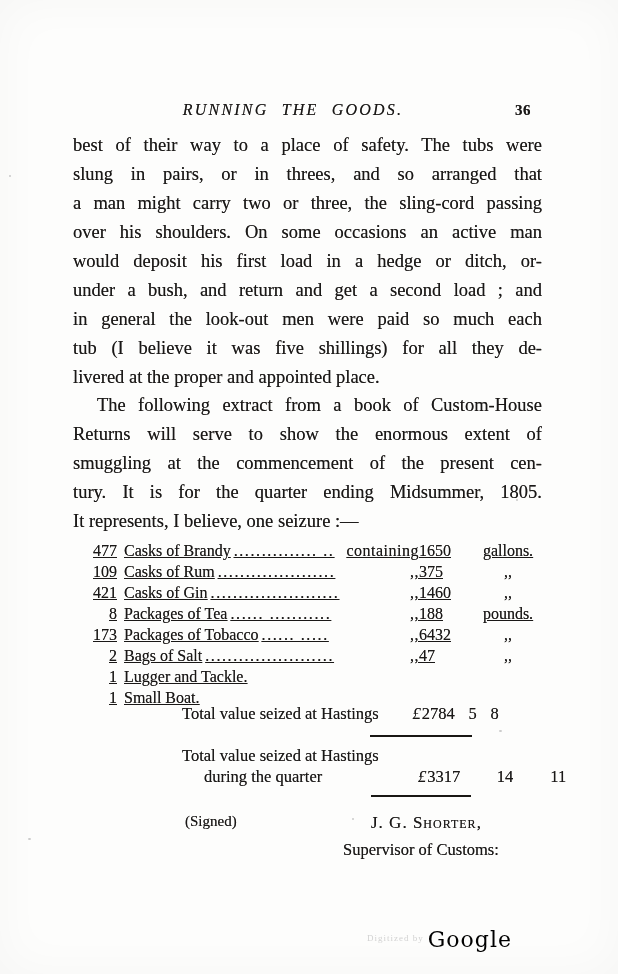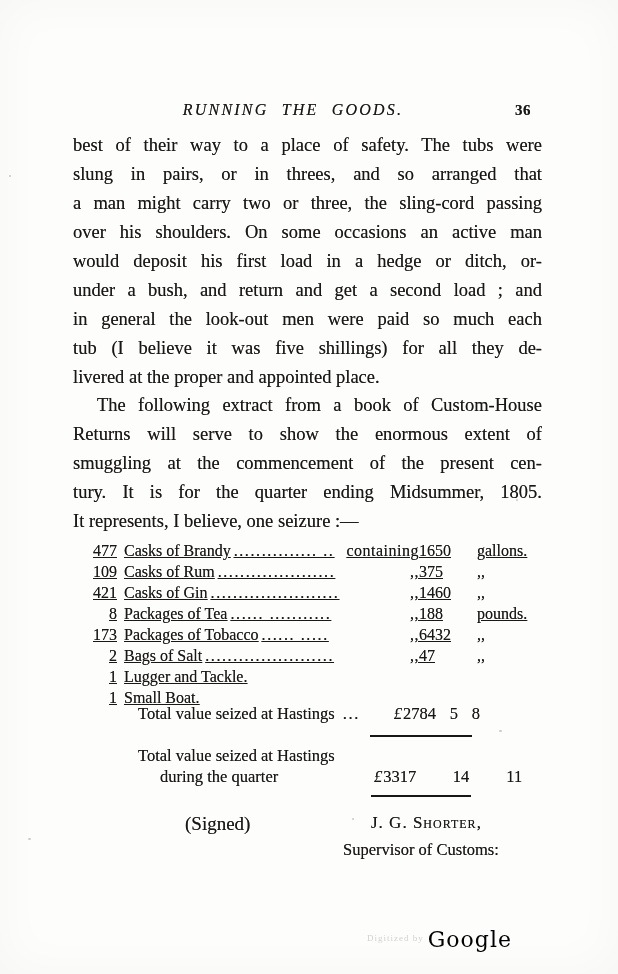--- a/index.html
+++ b/index.html
@@ -39,39 +39,39 @@
 
   
   .seizure { position:absolute; left:78px; top:540px; width:462px; font-size:16px;text-decoration:underline; }
   .srow { display:flex; height:21px; line-height:21px; align-items:baseline; }
   .qty { width:39px; text-align:right; flex:none; }
   .main { width:295px; margin-left:7px; display:flex; overflow:hidden; flex:none; }
   .desc { white-space:nowrap; flex:none; }
   .leader { flex:1; min-width:0; overflow:hidden; white-space:nowrap; letter-spacing:1.6px; padding-left:3px; }
   .mid { white-space:nowrap; flex:none; letter-spacing:0.5px; }
   .amt { width:58px; flex:none; }
-  .unit { width:62px; text-align:left; flex:none; white-space:nowrap; }
+  .unit { width:62px; text-align:center; flex:none; white-space:nowrap; }
 
   
   .total-row { position:absolute; display:flex; height:21px; line-height:21px; font-size:16.5px; align-items:baseline; }
   .total1 { left:138px; top:703px; width:342px; }
   .t2-line1 { left:138px; top:745px; }
   .t2-line2 { left:160px; top:766px; width:320px;gap:31px; }
-  .t-label { white-space:nowrap; flex:none; }
+  .t-label { white-space:nowrap; flex:none;margin-left:44px; }
   .t-leader { flex:1; min-width:0; overflow:hidden; white-space:nowrap; letter-spacing:1.6px; text-align:right; }
   .t-pounds { width:76px; text-align:right; flex:none; white-space:nowrap; }
   .t-sh { width:22px; text-align:right; flex:none; }
   .t-pn { width:22px; text-align:right; flex:none; }
   .cur { font-style:italic; margin-right:1px; }
   .rule { position:absolute; height:2px; background:#191714; }
   .rule1 { left:370px; top:735px; width:102px; }
   .rule2 { left:371px; top:795px; width:100px; }
 
   
-  .sig-signed { position:absolute; left:185px; top:813px; font-size:19px; }
+  .sig-signed { position:absolute; left:185px; top:813px; font-size:15px; }
   .sig-name { position:absolute; left:371px; top:813px; font-size:17px; font-variant:small-caps; letter-spacing:1px; }
   .sig-role { position:absolute; left:343px; top:840px; font-size:16.5px; }
 
   
   .watermark { position:absolute; left:367px; top:927px; color:#c9c9c9; text-shadow:none; }
   .wm-prefix { font-size:9px; vertical-align:6px; letter-spacing:1px; color:#d2d2d2; }
   .wm-logo { font-size:22px; letter-spacing:1px; color:#000000; font-family:"DejaVu Serif",serif; }
 
   
   .speck { position:absolute; background:#9a9a9a; border-radius:50%; opacity:0.5; }

